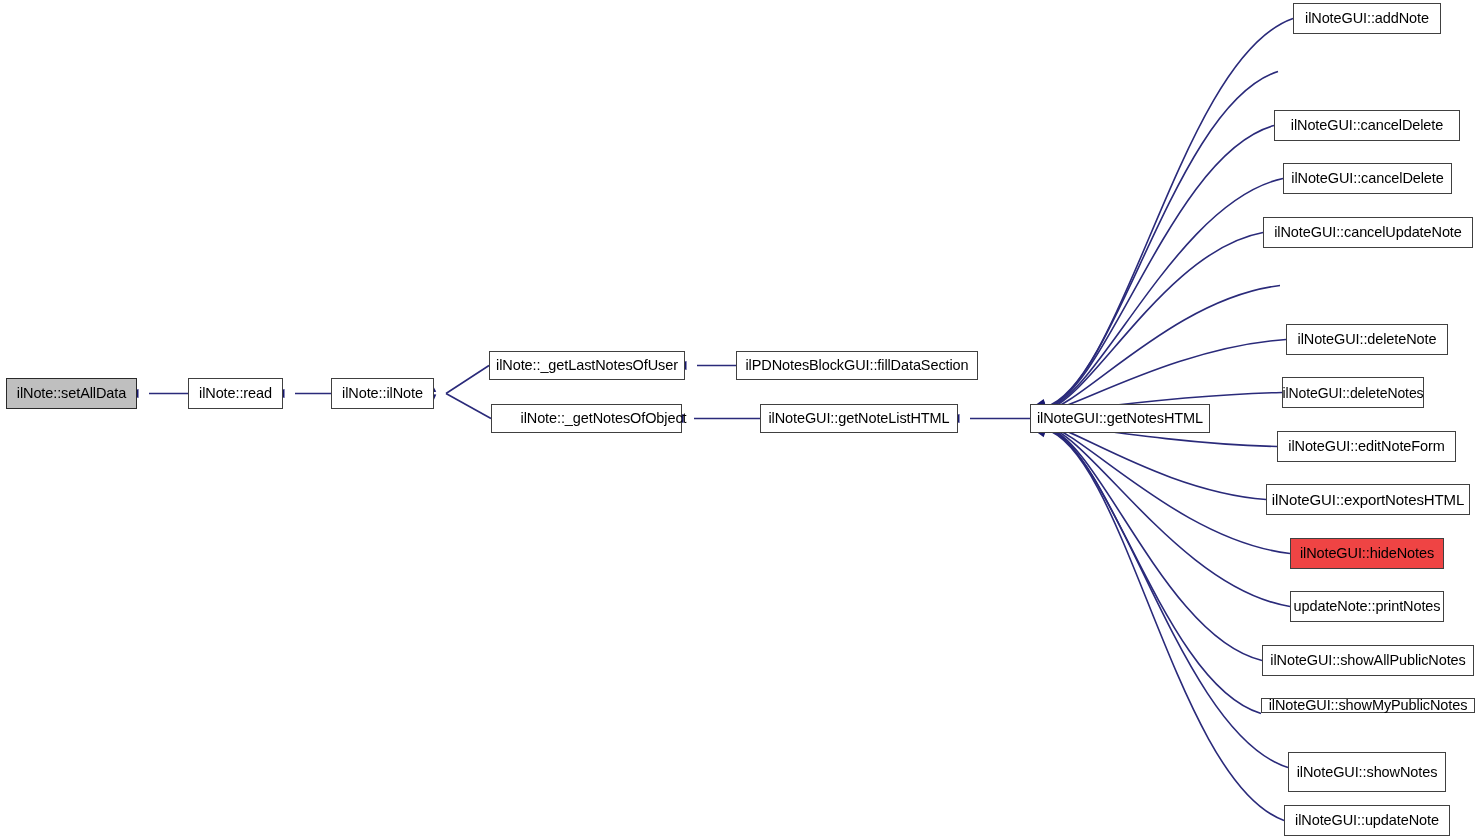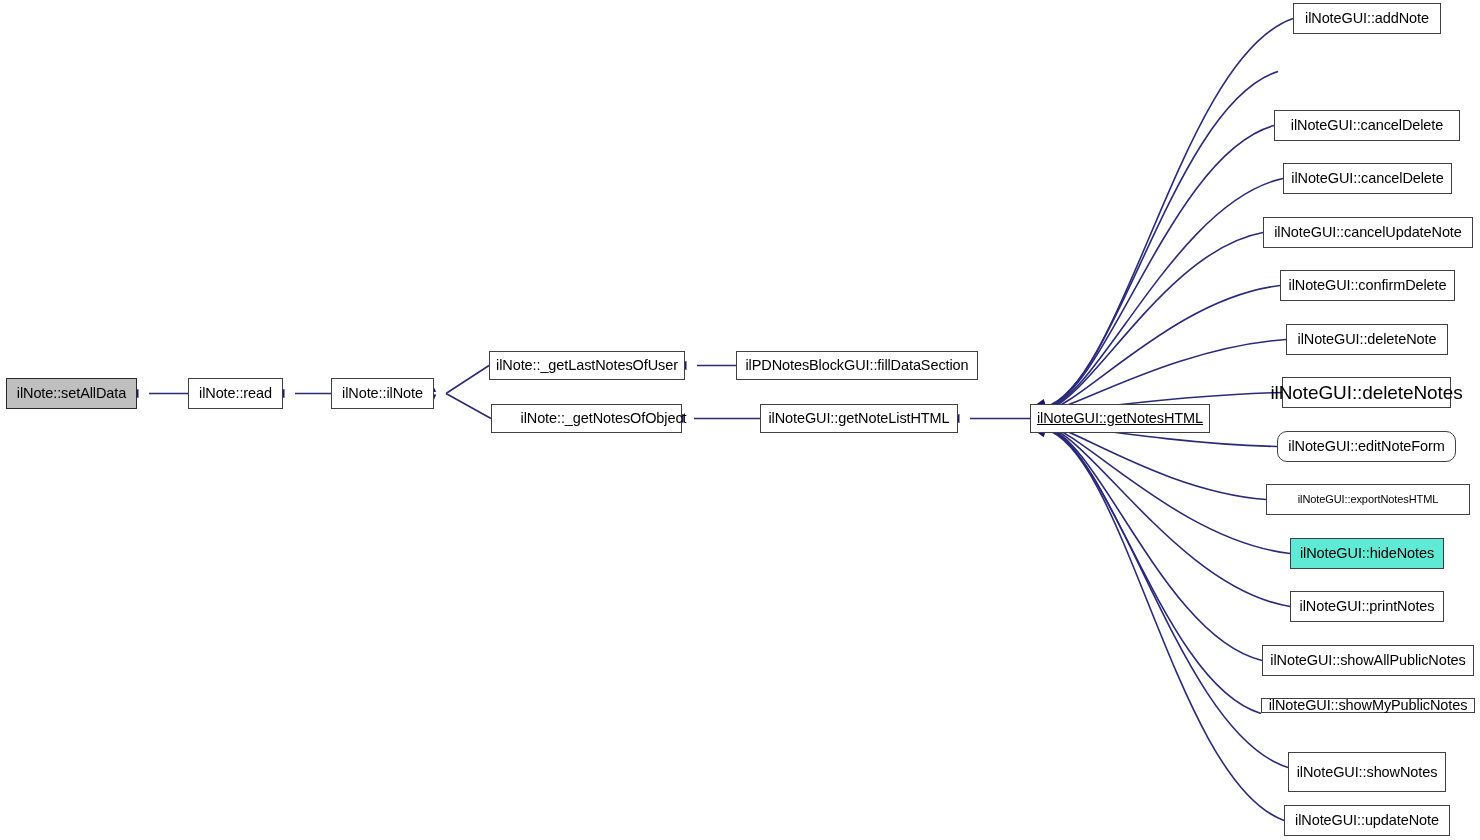--- a/index.html
+++ b/index.html
@@ -173,55 +173,52 @@
       </div>
       <div class="node" style="left: 491px; top: 404px; width: 191px; height: 29px; background: rgb(255, 255, 255); border-color: rgb(64, 64, 64); font-size: 14.5px; padding-left: 34px;">
         <span class="node-label">ilNote::_getNotesOfObject</span>
       </div>
       <div class="node" style="left: 736px; top: 351px; width: 242px; height: 29px; background: rgb(255, 255, 255); border-color: rgb(64, 64, 64); font-size: 14.5px;">
         <span class="node-label">ilPDNotesBlockGUI::fillDataSection</span>
       </div>
       <div class="node" style="left: 760px; top: 404px; width: 198px; height: 29px; background: rgb(255, 255, 255); border-color: rgb(64, 64, 64); font-size: 14.5px;">
         <span class="node-label">ilNoteGUI::getNoteListHTML</span>
       </div>
-      <div class="node" style="left: 1030px; top: 404px; width: 180px; height: 29px; background: rgb(255, 255, 255); border-color: rgb(64, 64, 64); font-size: 14.5px; text-decoration: underline;">
+      <div class="node" style="left: 1030px; top: 404px; width: 180px; height: 29px; background: rgb(255, 255, 255); border-color: rgb(64, 64, 64); font-size: 14.5px;">
         <span class="node-label">ilNoteGUI::getNotesHTML</span>
       </div>
       <div class="node" style="left: 1293px; top: 3px; width: 148px; height: 31px; background: rgb(255, 255, 255); border-color: rgb(64, 64, 64); font-size: 14.5px;">
         <span class="node-label">ilNoteGUI::addNote</span>
       </div>
       <div class="node" style="left: 1274px; top: 110px; width: 186px; height: 31px; background: rgb(255, 255, 255); border-color: rgb(64, 64, 64); font-size: 14.5px;">
         <span class="node-label">ilNoteGUI::cancelDelete</span>
       </div>
       <div class="node" style="left: 1263px; top: 217px; width: 210px; height: 31px; background: rgb(255, 255, 255); border-color: rgb(64, 64, 64); font-size: 14.5px;">
         <span class="node-label">ilNoteGUI::cancelUpdateNote</span>
       </div>
       <div class="node" style="left: 1283px; top: 163px; width: 169px; height: 31px; background: rgb(255, 255, 255); border-color: rgb(64, 64, 64); font-size: 14.5px;">
         <span class="node-label">ilNoteGUI::cancelDelete</span>
       </div>
-      <div class="node" style="left: 1280px; top: 270px; width: 175px; height: 31px; background: rgb(255, 255, 255); border-color: rgb(64, 64, 64); font-size: 14.5px;">
-        <span class="node-label">ilNoteGUI::confirmDelete</span>
-      </div>
       <div class="node" style="left: 1286px; top: 324px; width: 162px; height: 31px; background: rgb(255, 255, 255); border-color: rgb(64, 64, 64); font-size: 14.5px;">
         <span class="node-label">ilNoteGUI::deleteNote</span>
       </div>
-      <div class="node" style="left: 1282px; top: 377px; width: 169px; height: 31px; background: rgb(255, 255, 255); border-color: rgb(64, 64, 64); font-size: 19px;">
+      <div class="node" style="left: 1282px; top: 377px; width: 142px; height: 31px; background: rgb(255, 255, 255); border-color: rgb(64, 64, 64); font-size: 14px;">
         <span class="node-label">ilNoteGUI::deleteNotes</span>
       </div>
-      <div class="node" style="left: 1277px; top: 431px; width: 179px; height: 31px; background: rgb(255, 255, 255); border-color: rgb(64, 64, 64); font-size: 14.5px; border-radius: 10px;">
+      <div class="node" style="left: 1277px; top: 431px; width: 179px; height: 31px; background: rgb(255, 255, 255); border-color: rgb(64, 64, 64); font-size: 14.5px;">
         <span class="node-label">ilNoteGUI::editNoteForm</span>
       </div>
-      <div class="node" style="left: 1266px; top: 484px; width: 204px; height: 31px; background: rgb(255, 255, 255); border-color: rgb(64, 64, 64); font-size: 11px;">
+      <div class="node" style="left: 1266px; top: 484px; width: 204px; height: 31px; background: rgb(255, 255, 255); border-color: rgb(64, 64, 64); font-size: 15px;">
         <span class="node-label">ilNoteGUI::exportNotesHTML</span>
       </div>
-      <div class="node" style="left: 1290px; top: 538px; width: 154px; height: 31px; background: #5eead4; border-color: rgb(64, 64, 64); font-size: 14.5px;">
+      <div class="node" style="left: 1290px; top: 538px; width: 154px; height: 31px; background: #ef4444; border-color: rgb(64, 64, 64); font-size: 14.5px;">
         <span class="node-label">ilNoteGUI::hideNotes</span>
       </div>
       <div class="node" style="left: 1290px; top: 591px; width: 154px; height: 31px; background: rgb(255, 255, 255); border-color: rgb(64, 64, 64); font-size: 14.5px;">
-        <span class="node-label">ilNoteGUI::printNotes</span>
+        <span class="node-label">updateNote::printNotes</span>
       </div>
       <div class="node" style="left: 1262px; top: 645px; width: 212px; height: 31px; background: rgb(255, 255, 255); border-color: rgb(64, 64, 64); font-size: 14.5px;">
         <span class="node-label">ilNoteGUI::showAllPublicNotes</span>
       </div>
       <div class="node" style="left: 1261px; top: 698px; width: 214px; height: 15px; background: rgb(255, 255, 255); border-color: rgb(64, 64, 64); font-size: 14.5px;">
         <span class="node-label">ilNoteGUI::showMyPublicNotes</span>
       </div>
       <div class="node" style="left: 1288px; top: 752px; width: 158px; height: 40px; background: rgb(255, 255, 255); border-color: rgb(64, 64, 64); font-size: 14.5px;">
         <span class="node-label">ilNoteGUI::showNotes</span>
       </div>

